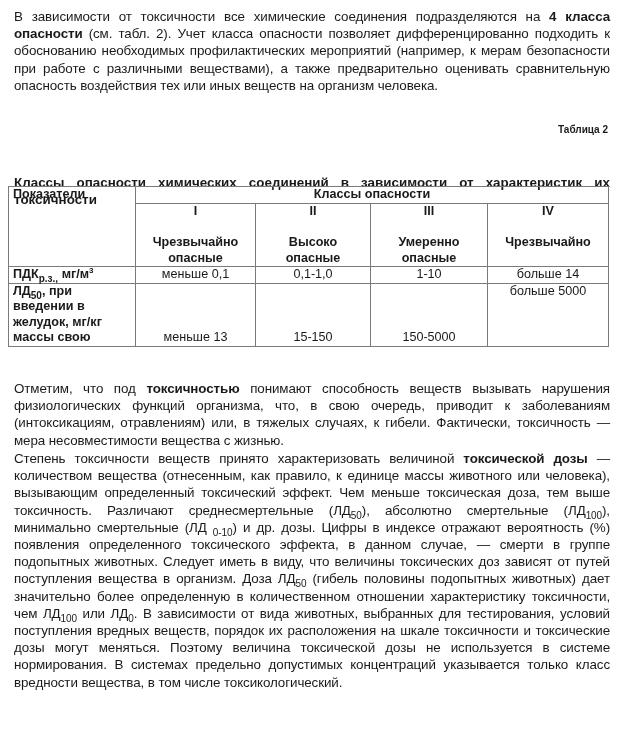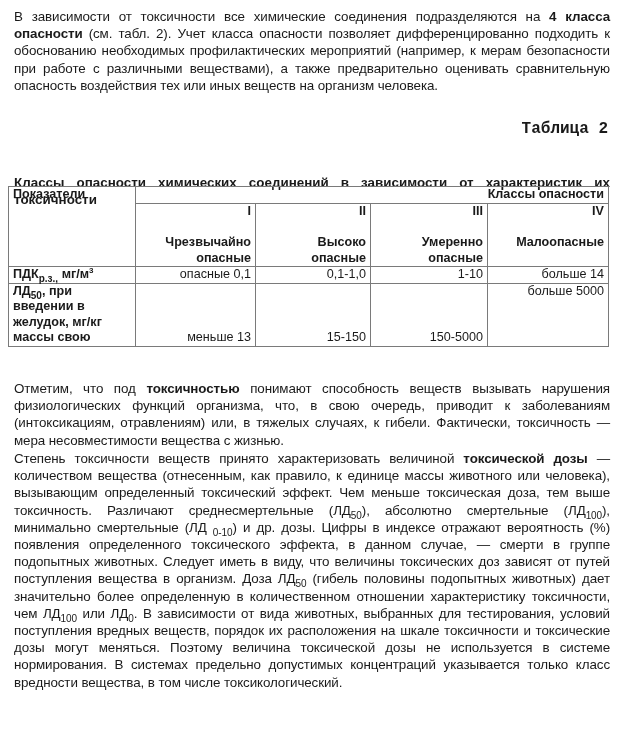--- a/index.html
+++ b/index.html
@@ -9,37 +9,37 @@
   }
   .para {
     position: absolute; left: 14px; width: 596px;
     font-size: 13.4px; line-height: 17.2px; text-align: justify;
     letter-spacing: -0.1px;
   }
   .para b { font-weight: bold; }
   .p1 { top: 8px; }
   .tab-label {
     position: absolute; top: 121px; right: 33px;
-    font-size: 16px; font-weight: bold; line-height: 17px; font-family: Liberation Mono, monospace;
+    font-size: 10px; font-weight: bold; line-height: 17px;
   }
   .tab-title {
     position: absolute; top: 138px; left: 14px; width: 596px;
     font-size: 13.4px; font-weight: bold; line-height: 17px; text-align: justify;
     text-align-last: left;
     margin-top: 36px;
   }
   table.t {
     position: absolute; top: 186px; left: 8px; width: 600px;
     border-collapse: collapse; font-size: 12.6px; line-height: 15.5px;
     table-layout: fixed;
   }
   table.t td {
     border: 1px solid #7a7a7a; padding: 0 4px; vertical-align: top;
   }
-  td.center { text-align: right; }
+  td.center { text-align: center; }
   td.bold { font-weight: bold; }
   sub.small { font-size: 10px; line-height: 0; }
   sup.small { font-size: 8px; line-height: 0; }
   .p2 { top: 380px; }
   .p3 { top: 450px; }
 </style>
 </head>
 <body>
 
 <div class="para p1"><span>В зависимости от токсичности все химические соединения подразделяются на </span><b>4 класса опасности</b><span> (см. табл. 2). Учет класса опасности позволяет дифференцированно подходить к обоснованию необходимых профилактических мероприятий (например, к мерам безопасности при работе с различными веществами), а также предварительно оценивать сравнительную опасность воздействия тех или иных веществ на организм человека.</span></div>
@@ -72,26 +72,26 @@
           <div>Высоко опасные</div>
         </td>
     <td class="center bold">
           <div>III</div>
           <div style="height:16px"></div>
           <div>Умеренно опасные</div>
         </td>
     <td class="center bold">
           <div>IV</div>
           <div style="height:16px"></div>
-          <div>Малоопасные</div>
+          <div>Чрезвычайно</div>
         </td>
   </tr>
   <tr style="height:15px">
     <td class="bold"><span>ПДК</span><sub class="small">р.з.,</sub><span> мг/м</span><sup class="small">3</sup></td>
-    <td class="center">опасные 0,1</td>
+    <td class="center">меньше 0,1</td>
     <td class="center">0,1-1,0</td>
     <td class="center">1-10</td>
     <td class="center">больше 14</td>
   </tr>
   <tr style="height:60px">
     <td class="bold"><span>ЛД</span><sub class="small">50</sub><span>, при введении в желудок, мг/кг массы свою</span></td>
     <td class="center" style="vertical-align:bottom">меньше 13</td>
     <td class="center" style="vertical-align:bottom">15-150</td>
     <td class="center" style="vertical-align:bottom">150-5000</td>
     <td class="center">больше 5000</td>

